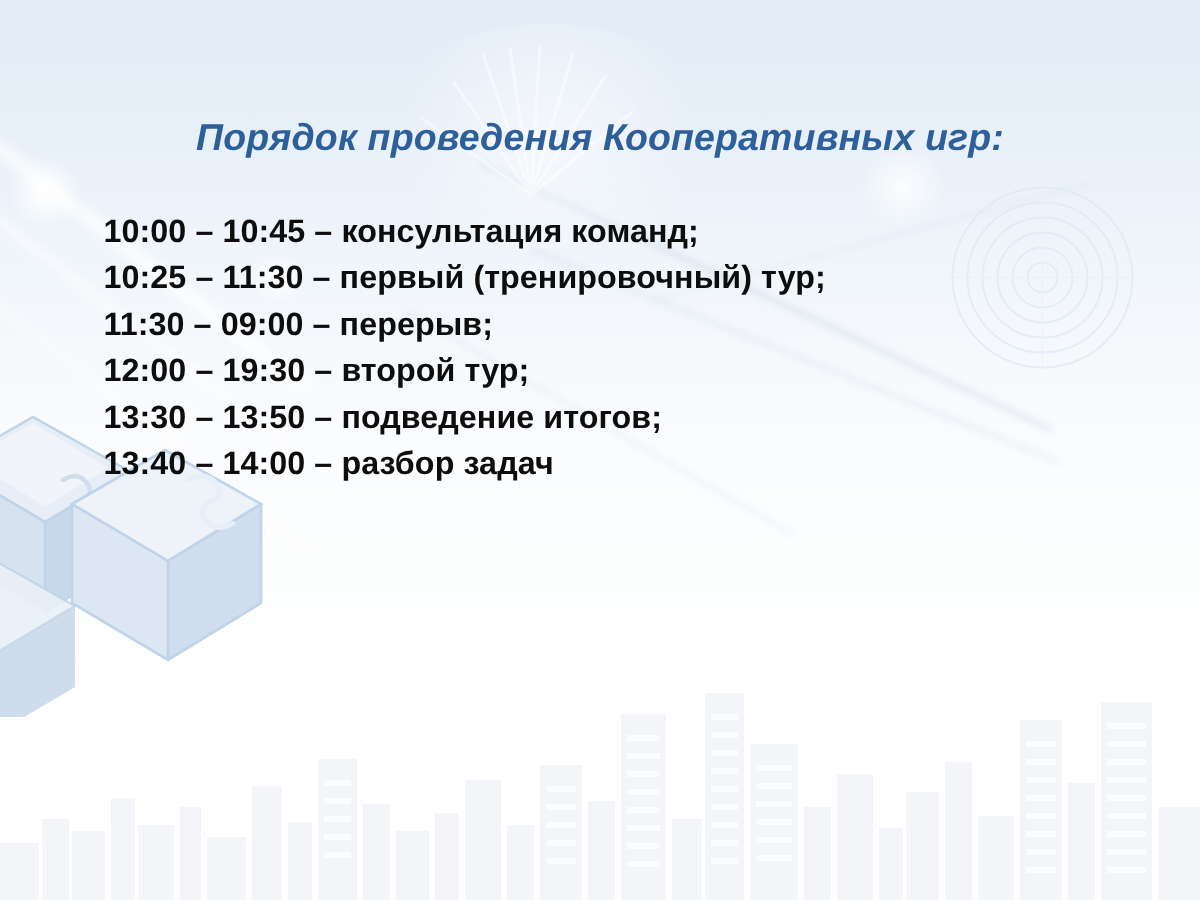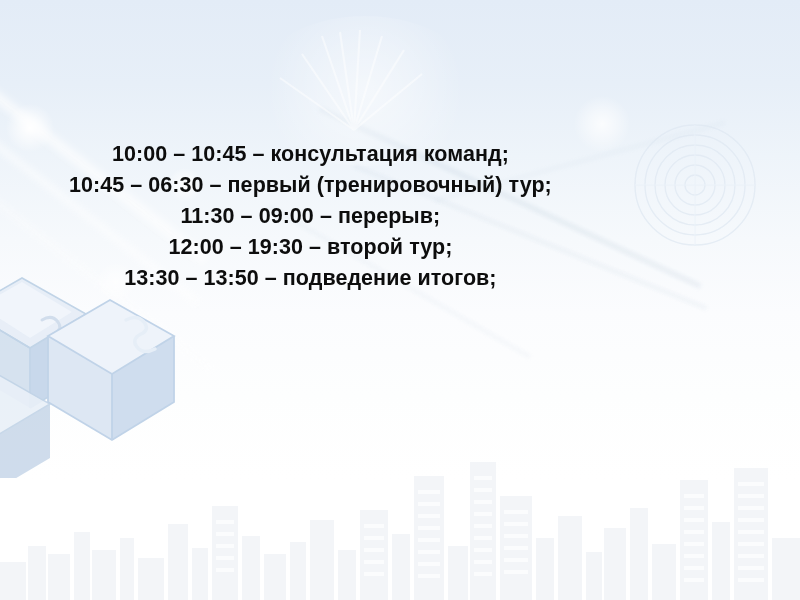--- a/index.html
+++ b/index.html
@@ -133,21 +133,20 @@
     padding: 0;
     list-style: none;
   }
   .agenda-item {
     font-size: 21.5px;
     font-weight: bold;
     color: #0d0d0d;
     line-height: 31px;
     white-space: nowrap;
     letter-spacing: .05px;
-    text-align: center;
   }
 </style>
 </head>
 <body>
 
 <div id="slide">
 
   <div class="streak streak-a"></div>
   <div class="streak streak-b"></div>
   <div class="streak streak-c"></div>
@@ -312,23 +311,25 @@
       <rect x="364" y="74" width="20" height="4"></rect>
       <rect x="364" y="86" width="20" height="4"></rect>
       <rect x="364" y="98" width="20" height="4"></rect>
       <rect x="364" y="110" width="20" height="4"></rect>
       <rect x="364" y="122" width="20" height="4"></rect>
     </g>
   </svg>
 
   <div class="content">
 
+    <div class="slide-title">Порядок проведения Кооперативных игр:</div>
 
     <ul class="agenda">
       <li class="agenda-item">10:00 – 10:45 – консультация команд;</li>
-      <li class="agenda-item">10:45 – 06:30 – первый (тренировочный) тур;</li>
+      <li class="agenda-item">10:25 – 11:30 – первый (тренировочный) тур;</li>
       <li class="agenda-item">11:30 – 09:00 – перерыв;</li>
       <li class="agenda-item">12:00 – 19:30 – второй тур;</li>
       <li class="agenda-item">13:30 – 13:50 – подведение итогов;</li>
+      <li class="agenda-item">13:40 – 14:00 – разбор задач</li>
     </ul>
 
   </div>
 </div>
 
 </body></html>

